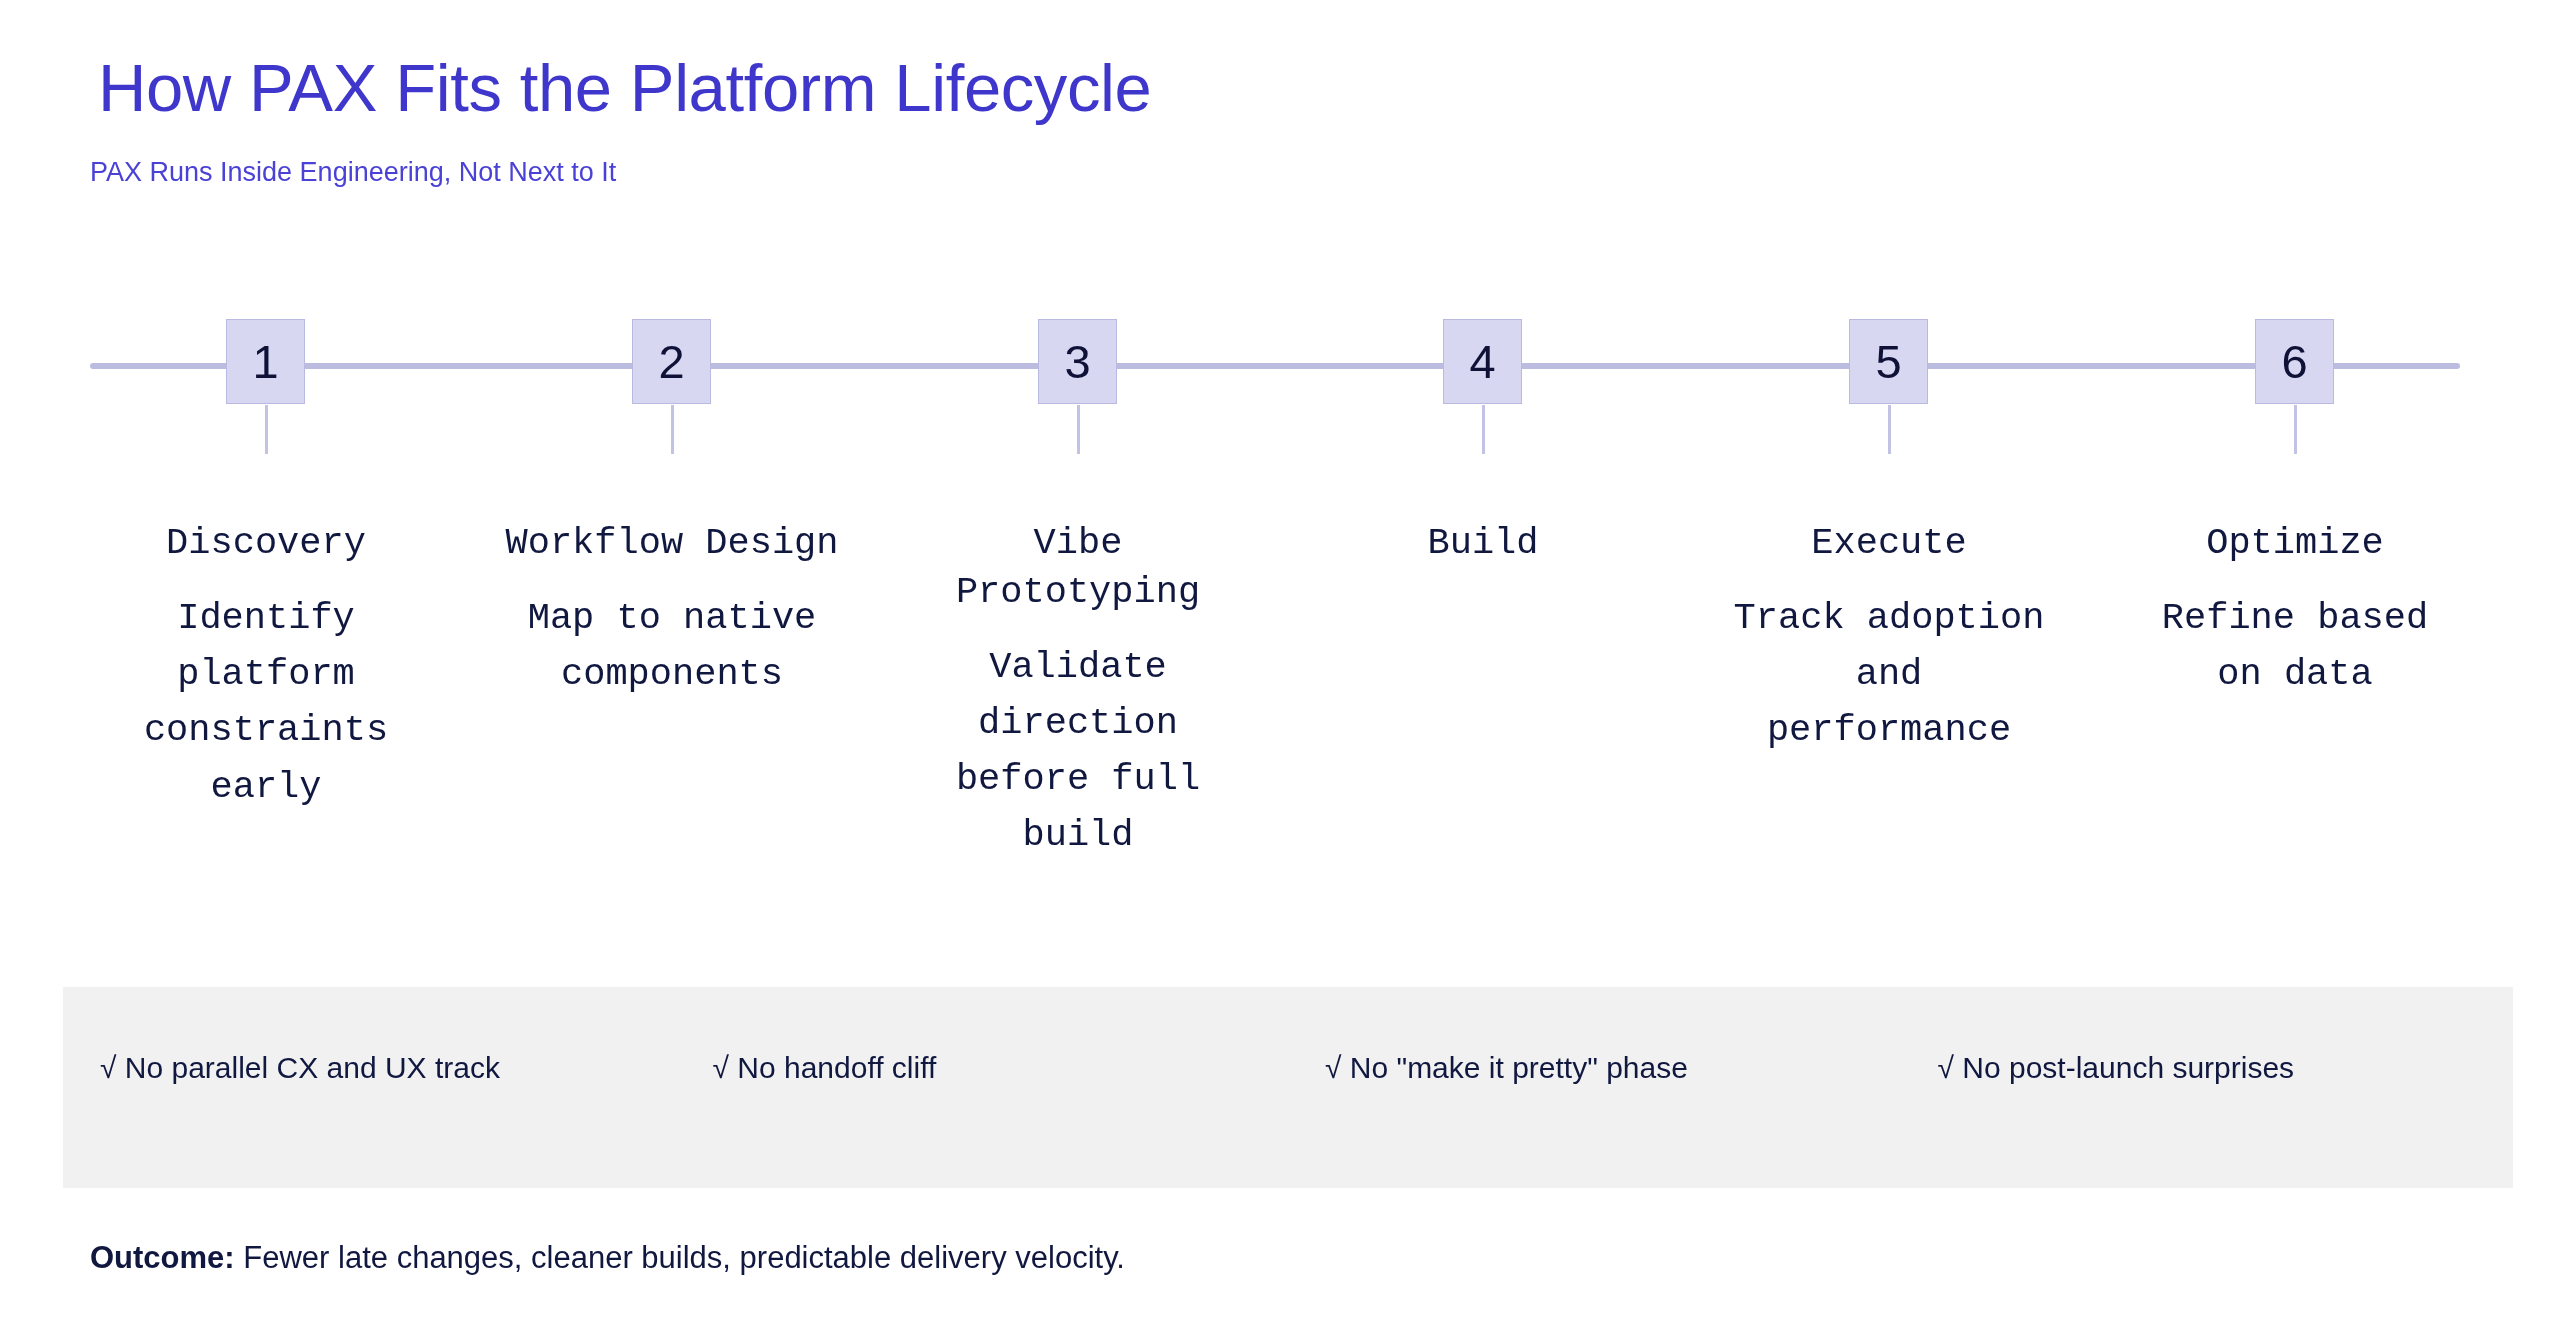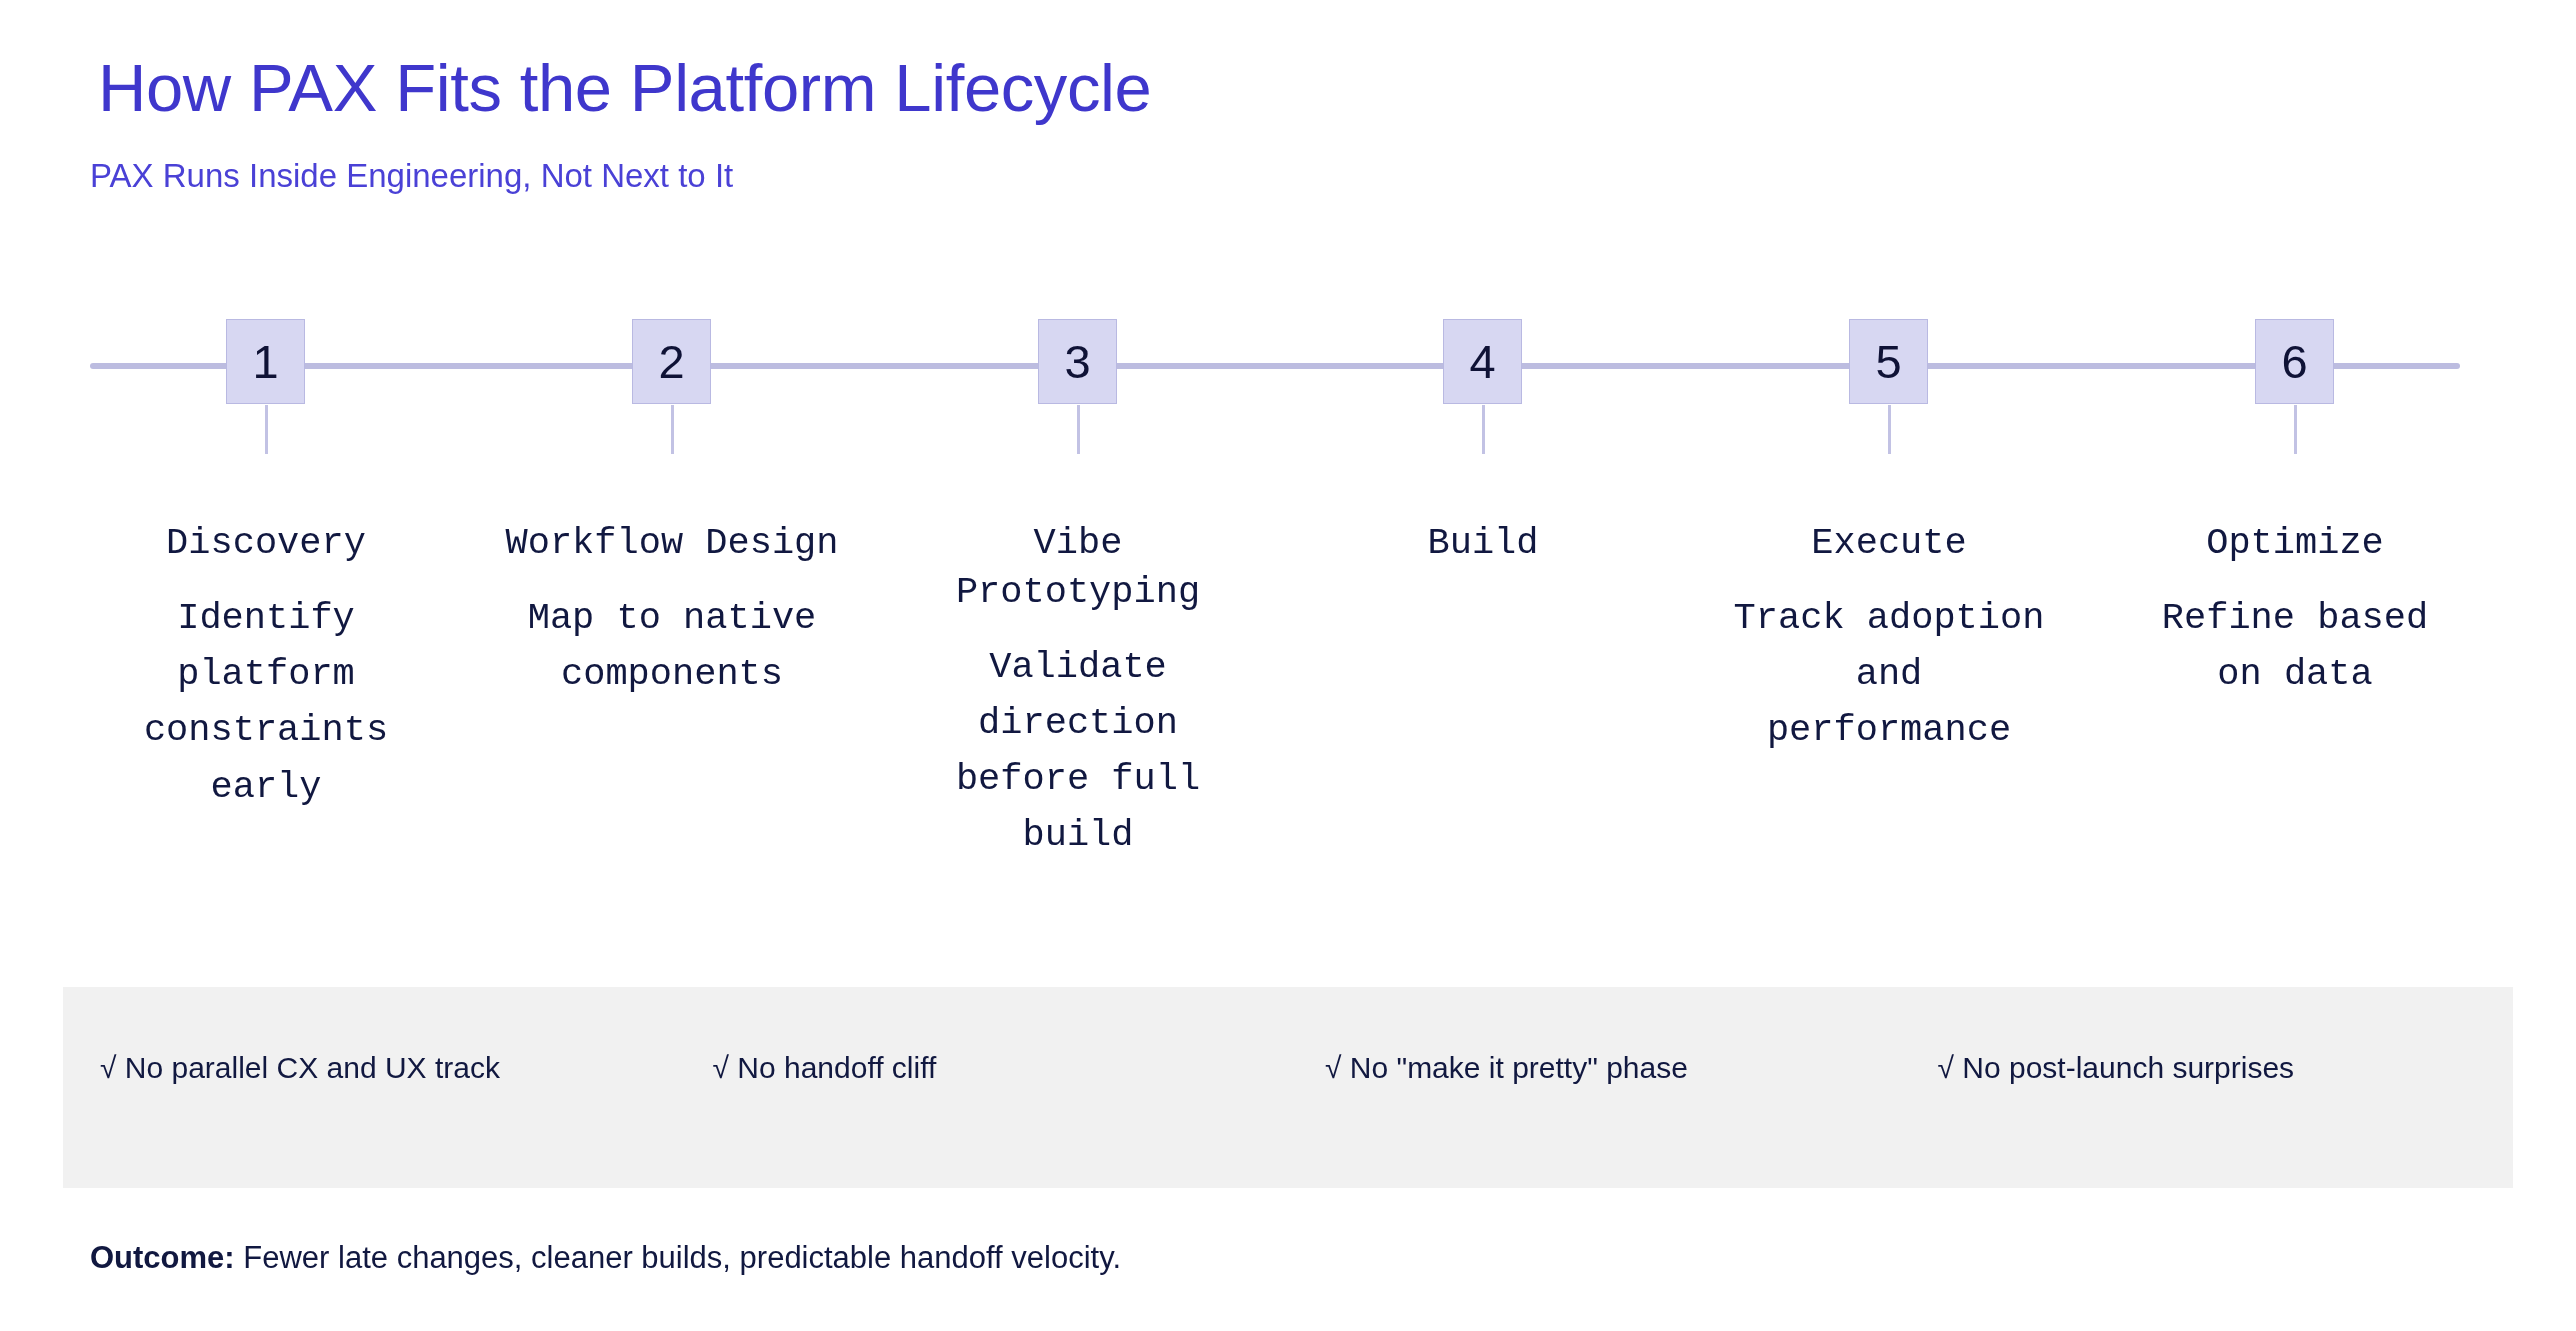--- a/index.html
+++ b/index.html
@@ -32,21 +32,21 @@
   .title {
     font-size: 67px;
     font-weight: 400;
     color: #3f37cc;
     letter-spacing: -0.4px;
     line-height: 1.06;
     margin: 8px;
     white-space: nowrap;
   }
   .subtitle {
-    font-size: 33px;
+    font-size: 27px;
     font-weight: 400;
     color: #4a41d6;
     line-height: 1.2;
     margin: 0;
     padding-top: 25px;
     white-space: nowrap;
   }
 
   
   .timeline {
@@ -255,17 +255,17 @@
     </div>
     <div class="card">
       <p class="card-text">√ No "make it pretty" phase</p>
     </div>
     <div class="card">
       <p class="card-text">√ No post-launch surprises</p>
     </div>
   </div>
 
   <div class="outcome">
-    <span class="outcome-label">Outcome:</span><span class="outcome-text"> Fewer late changes, cleaner builds, predictable handoff velocity.</span>
+    <span class="outcome-label">Outcome:</span><span class="outcome-text"> Fewer late changes, cleaner builds, predictable delivery velocity.</span>
   </div>
 
 </div>
 
 
 </body></html>

